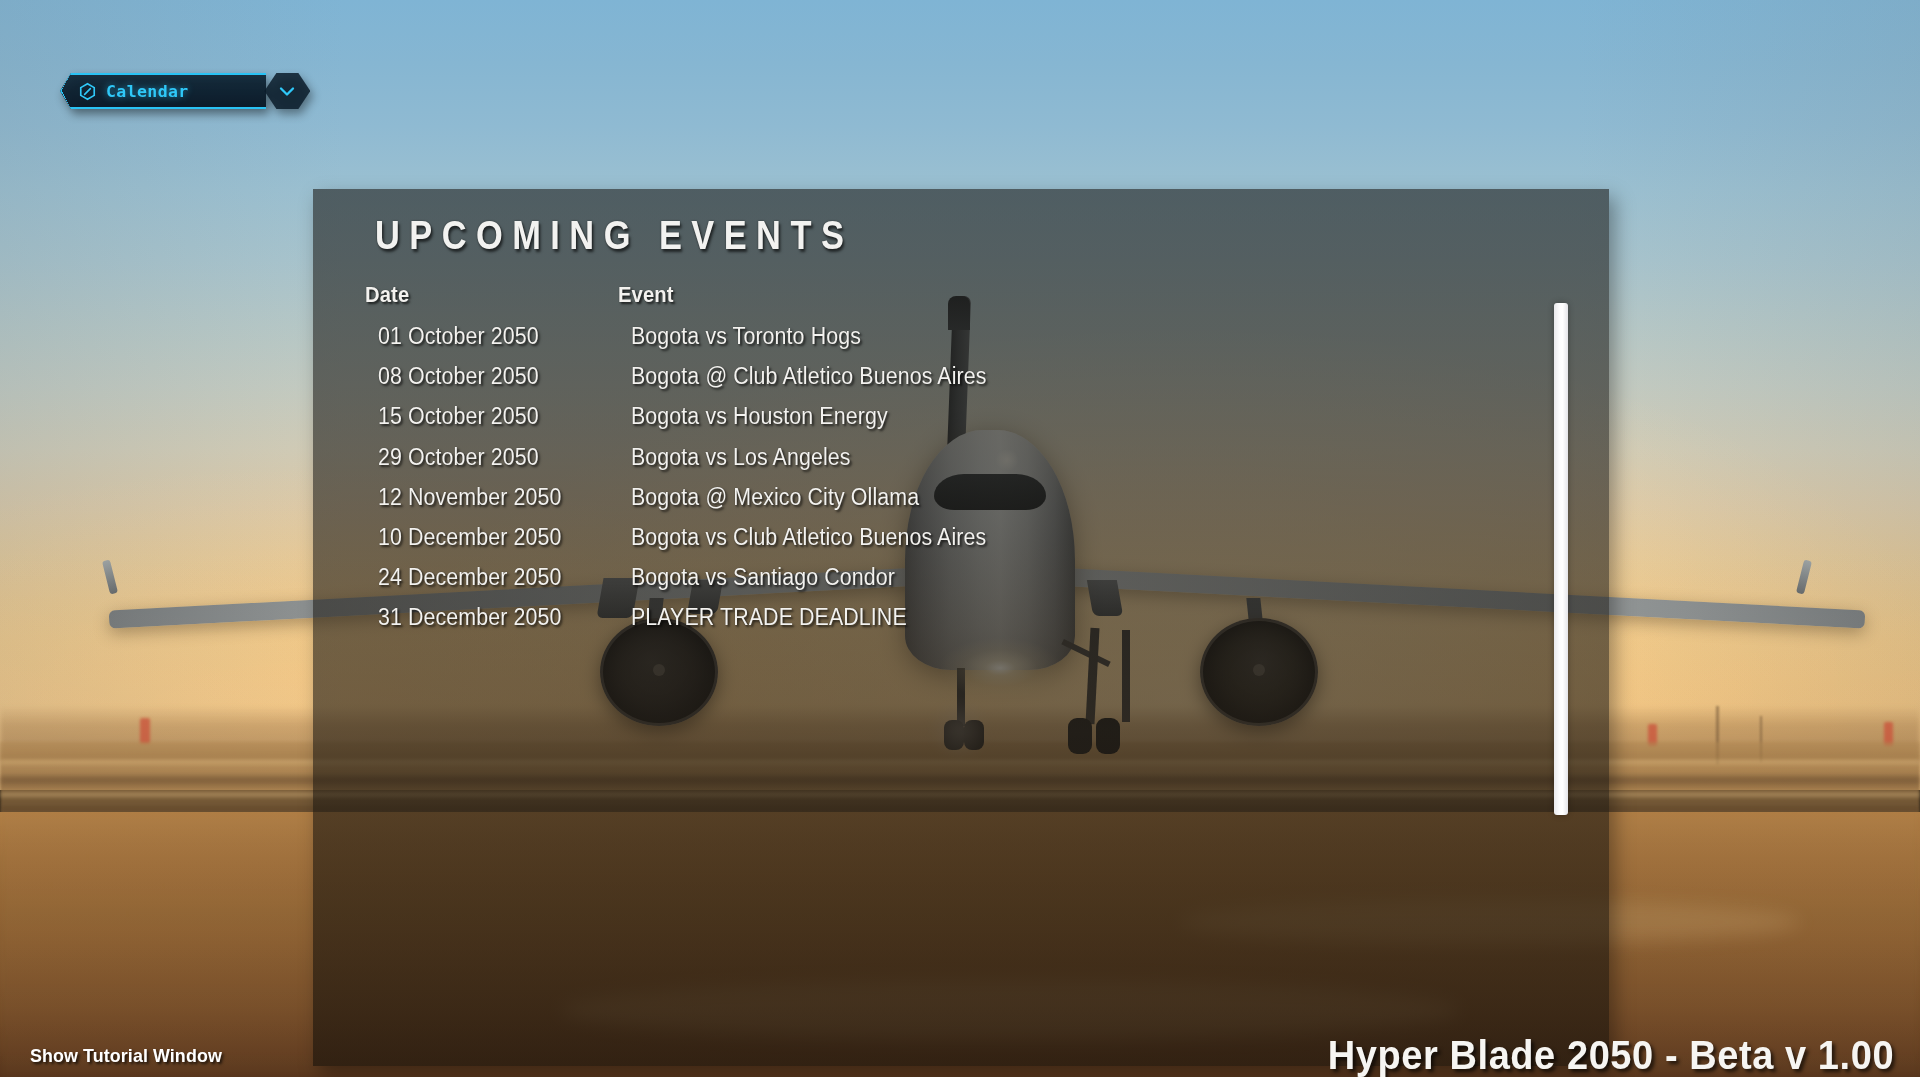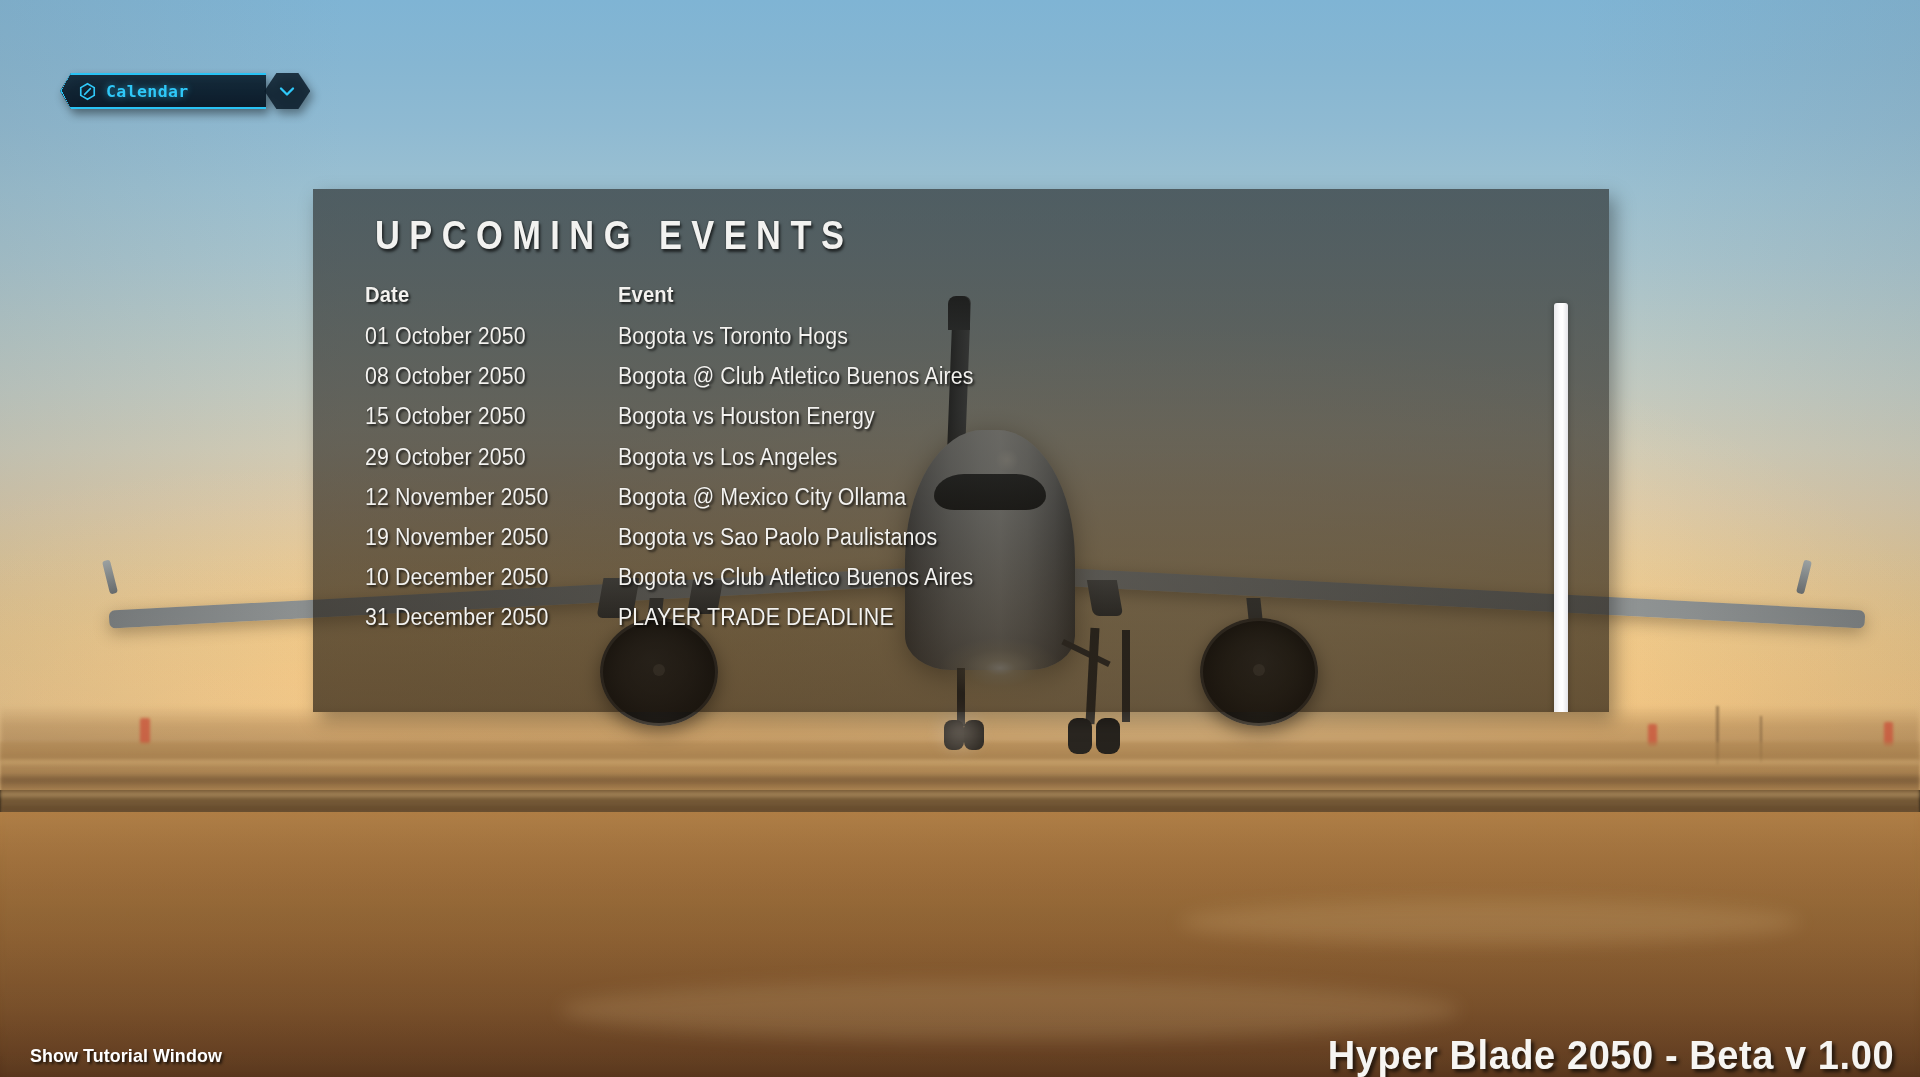--- a/index.html
+++ b/index.html
@@ -303,21 +303,21 @@
   .hud-chev::before{
     content:""; position:absolute; inset:0;
     clip-path:polygon(12px 0, 34px 0, 46px 50%, 34px 100%, 12px 100%, 0 50%);
     background:rgba(10,28,42,.85);
   }
   .hud-chev svg{ position:relative; z-index:2; }
 
   
   #events-panel {
     position:absolute; left:313px; top:189px;
-    width:1296px; height:523px;
+    width:1296px; height:877px;
     background:linear-gradient(to bottom, rgba(32,33,31,.62) 0%, rgba(30,28,24,.60) 46%, rgba(28,22,14,.62) 78%, rgba(26,19,11,.66) 100%);
     box-shadow:6px 8px 18px rgba(0,0,0,.35);
     overflow:hidden;
   }
   #panel-title {
     position:absolute; left:62px; top:24px;
     font-family:"Liberation Sans", sans-serif;
     font-weight:700;
     font-size:40px;
     letter-spacing:11px;
@@ -328,21 +328,21 @@
     white-space:nowrap;
   }
 
   .thead {
     position:absolute; top:93px; left:0; width:100%;
     font-weight:700; font-size:22px; color:#ffffff;
     text-shadow:2px 2px 2px rgba(0,0,0,.65);
   }
   .tbody { position:absolute; top:134px; left:0; width:100%; }
 
-  .row { height:40.2px; position:relative; }
+  .row { height:40.2px; position:relative;margin-left:13px; }
   .c-date {
     position:absolute; left:52px; top:0;
     font-size:23px; color:#f3f2ef; letter-spacing:.1px;
     transform:scaleX(.93); transform-origin:left center;
     text-shadow:2px 2px 2.5px rgba(0,0,0,.70), 0 0 1px rgba(0,0,0,.6);
     white-space:nowrap;
   }
   .c-event {
     position:absolute; left:305px; top:0;
     font-size:23px; color:#f3f2ef; letter-spacing:.1px;
@@ -503,26 +503,26 @@
       </div>
       <div class="row">
         <span class="c-date">29 October 2050</span>
         <span class="c-event">Bogota vs Los Angeles</span>
       </div>
       <div class="row">
         <span class="c-date">12 November 2050</span>
         <span class="c-event">Bogota @ Mexico City Ollama</span>
       </div>
       <div class="row">
-        <span class="c-date">19 November 2050</span>
-        <span class="c-event">Bogota vs Sao Paolo Paulistanos</span>
-      </div>
-      <div class="row">
         <span class="c-date">10 December 2050</span>
         <span class="c-event">Bogota vs Club Atletico Buenos Aires</span>
+      </div>
+      <div class="row">
+        <span class="c-date">24 December 2050</span>
+        <span class="c-event">Bogota vs Santiago Condor</span>
       </div>
       <div class="row">
         <span class="c-date">31 December 2050</span>
         <span class="c-event">PLAYER TRADE DEADLINE</span>
       </div>
     </div>
 
   <div id="scrollbar-track">
     <div id="scrollbar-thumb"></div>
   </div>

